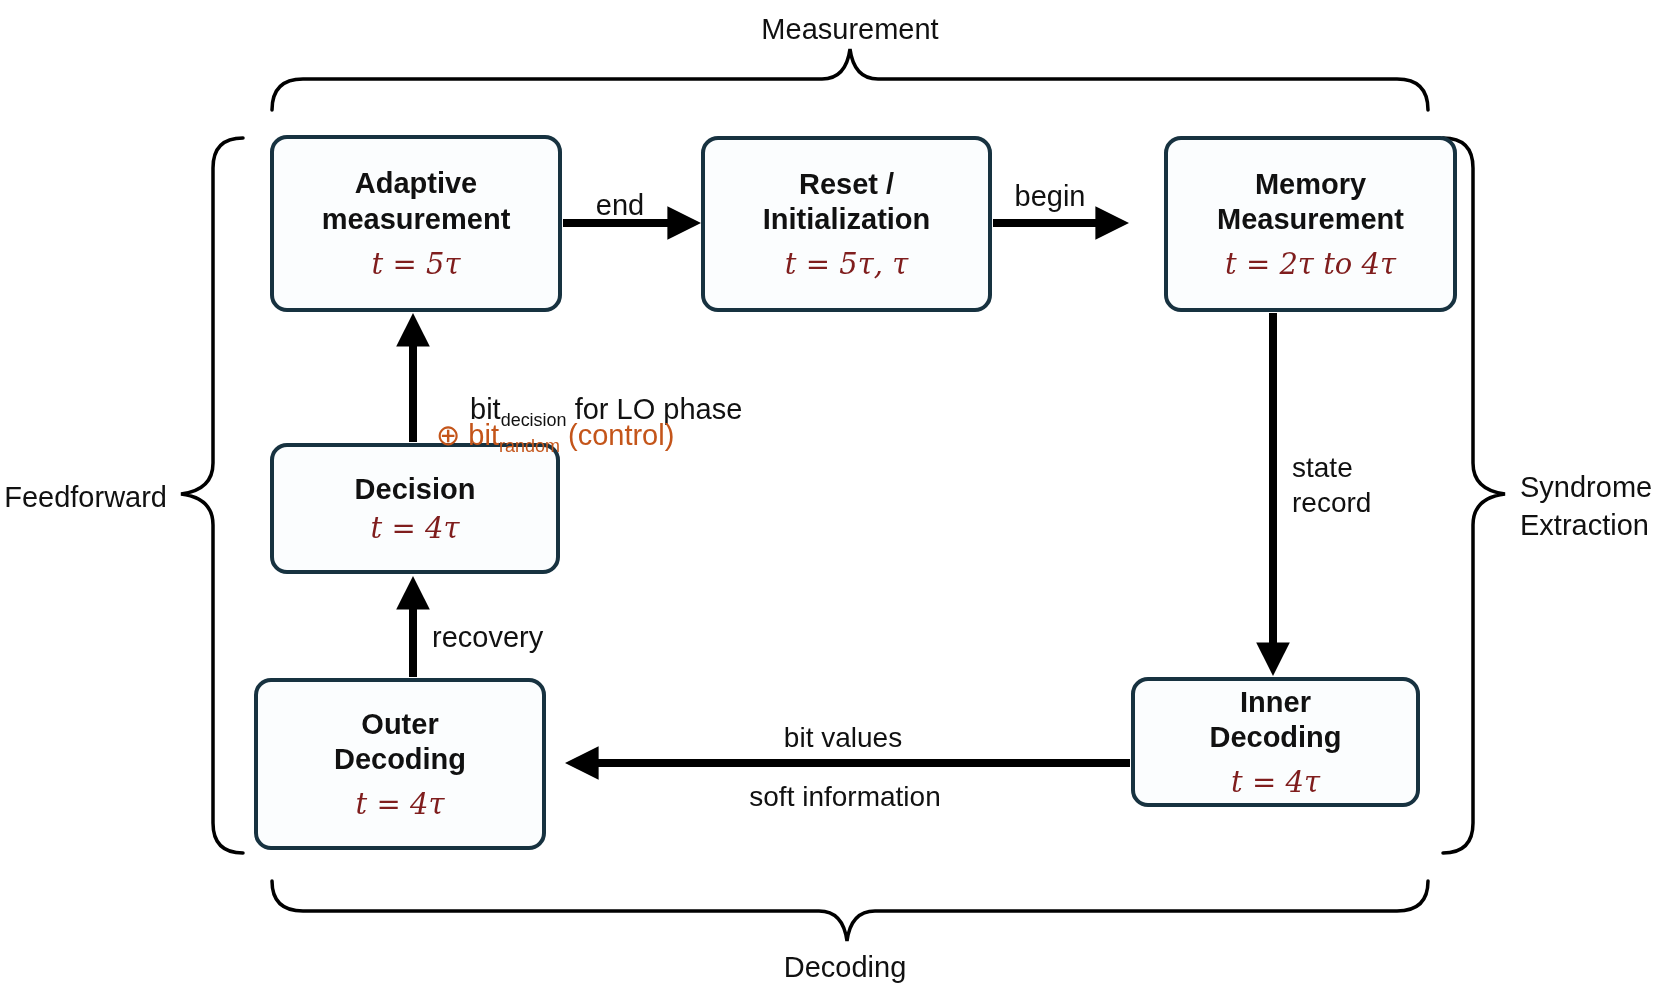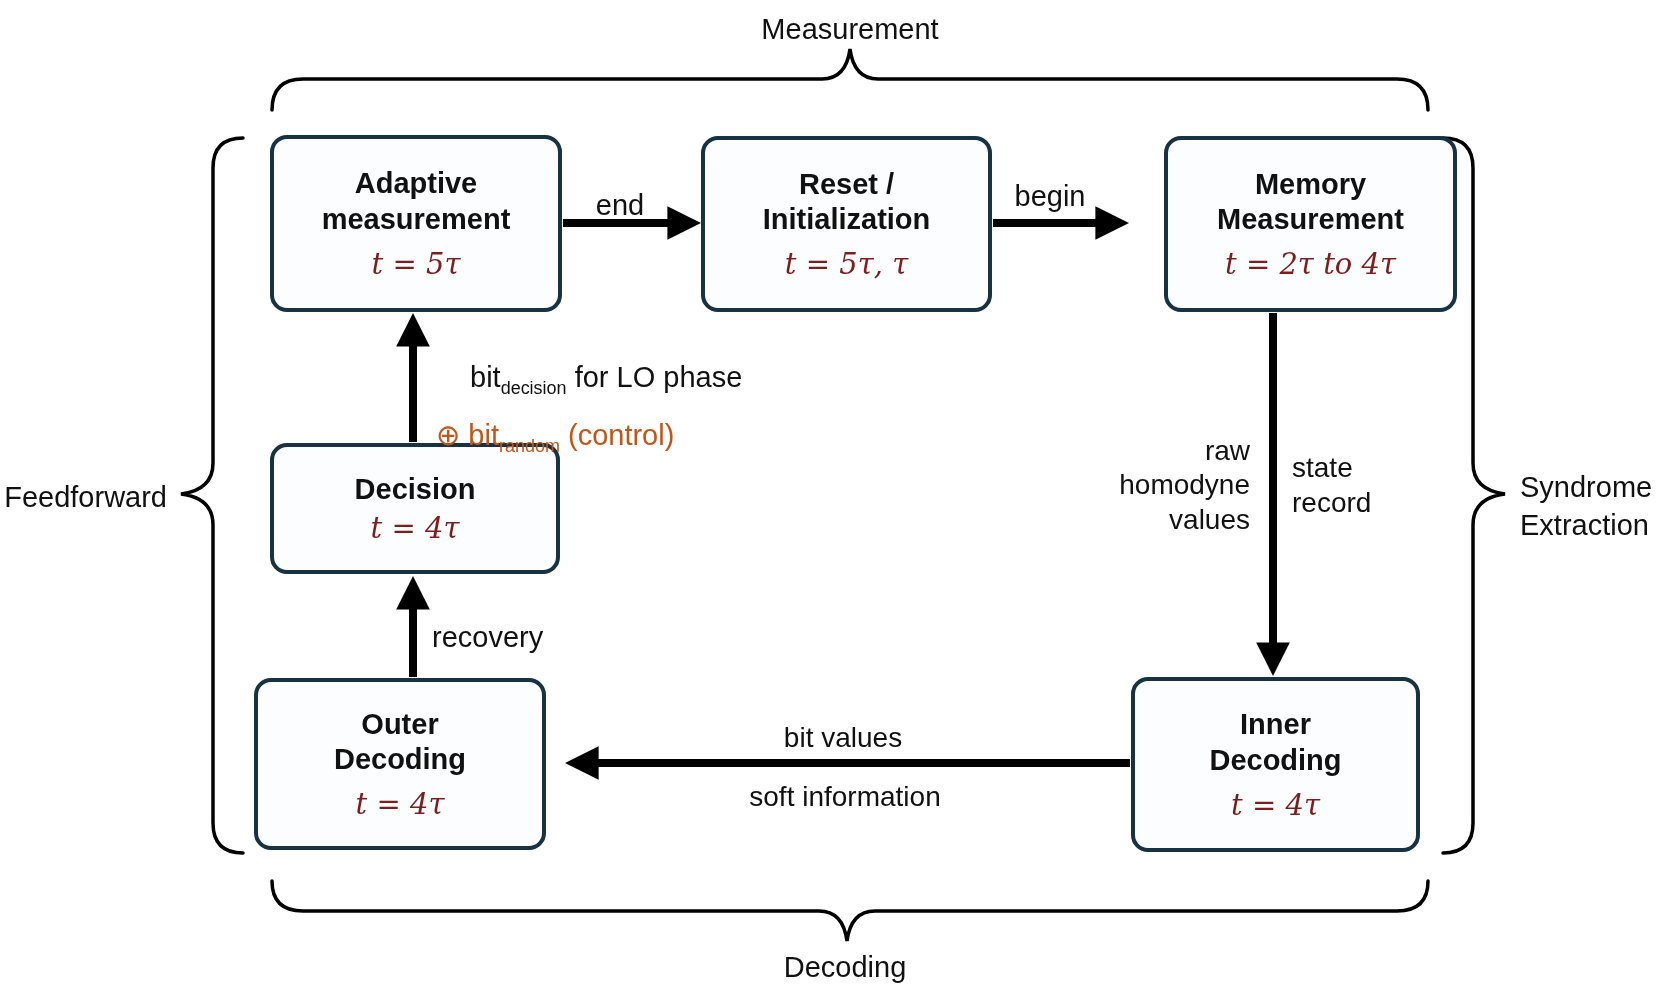--- a/index.html
+++ b/index.html
@@ -96,43 +96,40 @@
     <div class="title">Decision</div>
     <div class="math">t = 4τ</div>
   </div>
 
   <div class="node" style="left:254px;top:678px;width:292px;height:172px;">
     <div class="title">Outer
 Decoding</div>
     <div class="math">t = 4τ</div>
   </div>
 
-  <div class="node" style="left:1131px;top:677px;width:289px;height:175px;">
+  <div class="node" style="left:1131px;top:677px;width:289px;height:130px;">
     <div class="title">Inner
 Decoding</div>
     <div class="math">t = 4τ</div>
   </div>
 
   <div class="lbl center brace-label" style="left:700px;top:12px;width:300px;">Measurement</div>
   <div class="lbl center brace-label" style="left:695px;top:950px;width:300px;">Decoding</div>
   <div class="lbl right brace-label" style="left:0px;top:480px;width:167px;">Feedforward</div>
   <div class="lbl brace-label" style="left:1520px;top:469px;line-height:1.3;">Syndrome
 Extraction</div>
 
   <div class="lbl center" style="left:570px;top:180px;width:100px;font-size:29px;margin-top:8px;">end</div>
   <div class="lbl center" style="left:990px;top:179px;width:120px;font-size:29px;text-align:center;">begin</div>
   <div class="lbl" style="left:432px;top:620px;font-size:29px;">recovery</div>
-  <div class="lbl right" style="left:1050px;top:434px;width:200px;line-height:1.23;">raw
-homodyne
-values</div>
   <div class="lbl" style="left:1292px;top:450px;line-height:1.25;">state
 record</div>
   <div class="lbl center" style="left:743px;top:721px;width:200px;">bit values</div>
   <div class="lbl center" style="left:720px;top:780px;width:250px;">soft information</div>
 
-  <div class="lbl" style="left:470px;top:325px;font-size:29px;">
+  <div class="lbl" style="left:470px;top:357px;font-size:29px;">
     <span>bit</span><sub>decision</sub><span> for LO phase</span>
   </div>
   <div class="lbl orange" style="left:436px;top:383px;font-size:29px;">
     <span>⊕ </span><span>bit</span><sub>random</sub><span> (control)</span>
   </div>
 
 </div>
 
 </body></html>

